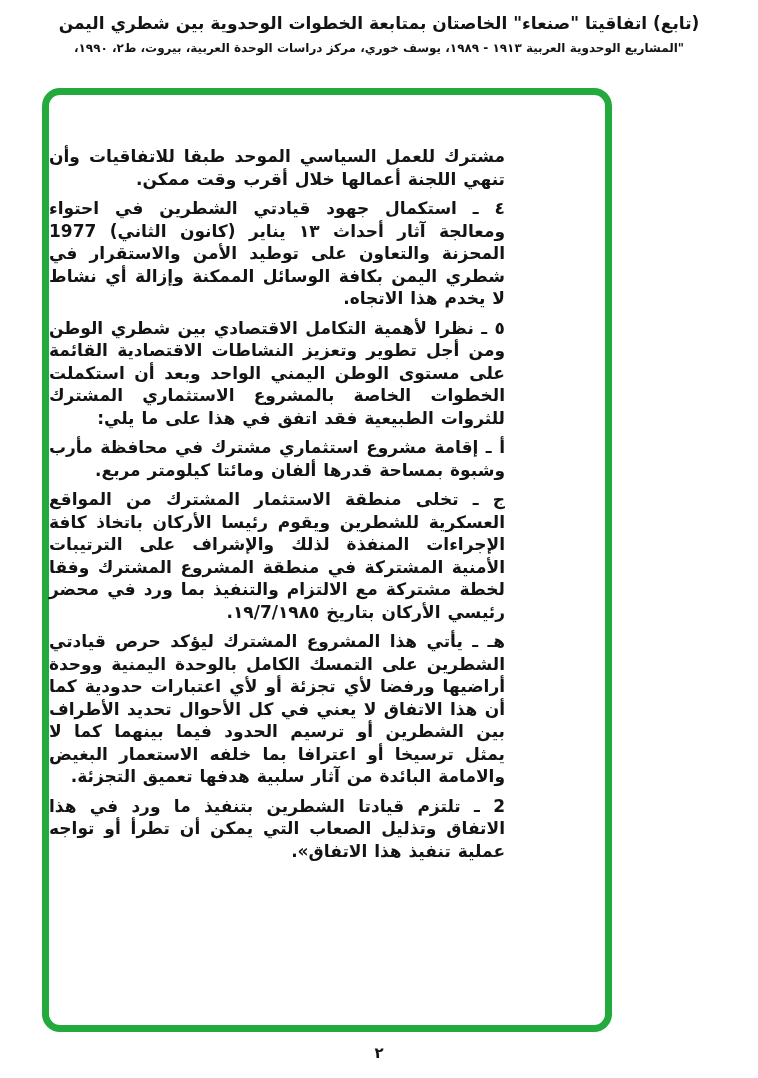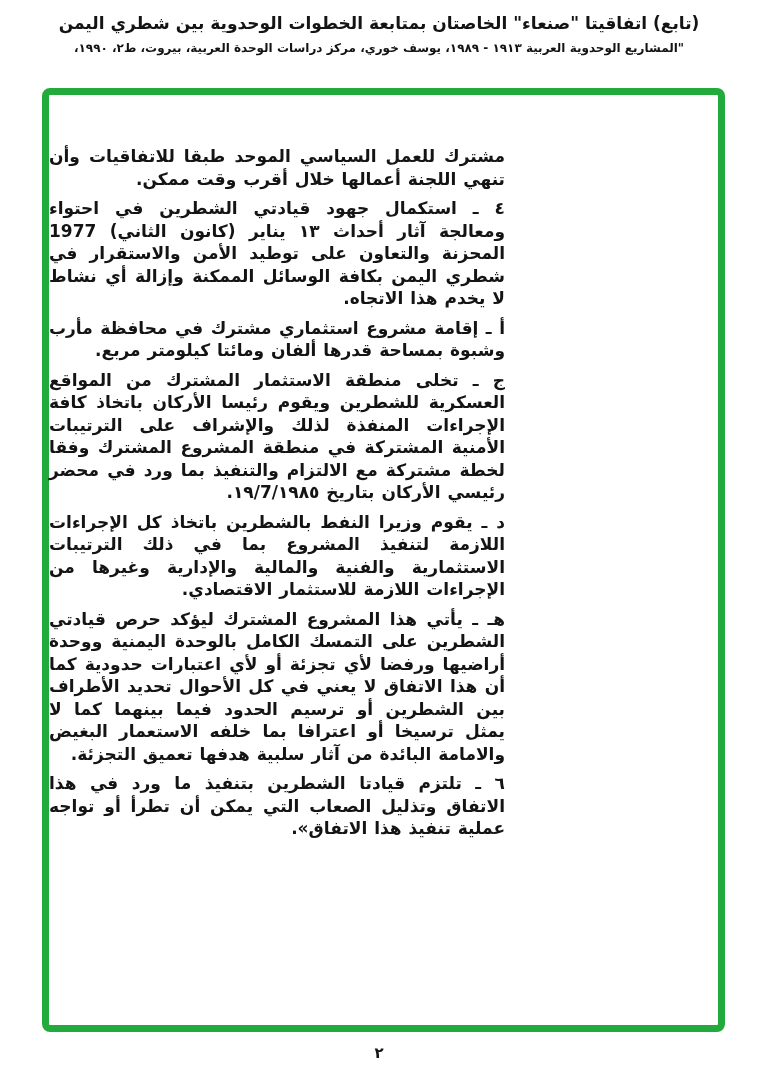--- a/index.html
+++ b/index.html
@@ -23,23 +23,23 @@
     letter-spacing:-0.2px;
   }
   .header-line2 {
     font-size:12px;
     font-weight:bold;
     margin-top:8px;
   }
   .doc-frame {
     position:absolute;
     left:42px; top:88px;
-    width:683px; height:944px;
+    width:570px; height:944px;
     border:7px solid #22ab3c;
-    border-radius:8px;
+    border-radius:18px;
     background:#ffffff;
   }
   .doc-content {
     direction:rtl;
     text-align:justify;
     font-weight:bold;
     font-size:17px;
     line-height:22.5px;
     width:456px;
     margin-top:50px;
@@ -64,23 +64,23 @@
 
   <div class="header">
     <div class="header-line1">(تابع) اتفاقيتا "صنعاء" الخاصتان بمتابعة الخطوات الوحدوية بين شطري اليمن</div>
     <div class="header-line2">"المشاريع الوحدوية العربية ١٩١٣ - ١٩٨٩، يوسف خوري، مركز دراسات الوحدة العربية، بيروت، ط٢، ١٩٩٠،</div>
   </div>
 
   <div class="doc-frame">
     <div class="doc-content">
       <p>مشترك للعمل السياسي الموحد طبقا للاتفاقيات وأن تنهي اللجنة أعمالها خلال أقرب وقت ممكن.</p>
       <p>٤ ـ استكمال جهود قيادتي الشطرين في احتواء ومعالجة آثار أحداث ١٣ يناير (كانون الثاني) 1977 المحزنة والتعاون على توطيد الأمن والاستقرار في شطري اليمن بكافة الوسائل الممكنة وإزالة أي نشاط لا يخدم هذا الاتجاه.</p>
+      <p>٥ ـ نظرا لأهمية التكامل الاقتصادي بين شطري الوطن ومن أجل تطوير وتعزيز النشاطات الاقتصادية القائمة على مستوى الوطن اليمني الواحد وبعد أن استكملت الخطوات الخاصة بالمشروع الاستثماري المشترك للثروات الطبيعية فقد اتفق في هذا على ما يلي:</p>
       <p>أ ـ إقامة مشروع استثماري مشترك في محافظة مأرب وشبوة بمساحة قدرها ألفان ومائتا كيلومتر مربع.</p>
       <p>ج ـ تخلى منطقة الاستثمار المشترك من المواقع العسكرية للشطرين ويقوم رئيسا الأركان باتخاذ كافة الإجراءات المنفذة لذلك والإشراف على الترتيبات الأمنية المشتركة في منطقة المشروع المشترك وفقا لخطة مشتركة مع الالتزام والتنفيذ بما ورد في محضر رئيسي الأركان بتاريخ ١٩/7/١٩٨٥.</p>
-      <p>د ـ يقوم وزيرا النفط بالشطرين باتخاذ كل الإجراءات اللازمة لتنفيذ المشروع بما في ذلك الترتيبات الاستثمارية والفنية والمالية والإدارية وغيرها من الإجراءات اللازمة للاستثمار الاقتصادي.</p>
       <p>هـ ـ يأتي هذا المشروع المشترك ليؤكد حرص قيادتي الشطرين على التمسك الكامل بالوحدة اليمنية ووحدة أراضيها ورفضا لأي تجزئة أو لأي اعتبارات حدودية كما أن هذا الاتفاق لا يعني في كل الأحوال تحديد الأطراف بين الشطرين أو ترسيم الحدود فيما بينهما كما لا يمثل ترسيخا أو اعترافا بما خلفه الاستعمار البغيض والامامة البائدة من آثار سلبية هدفها تعميق التجزئة.</p>
-      <p>٦ ـ تلتزم قيادتا الشطرين بتنفيذ ما ورد في هذا الاتفاق وتذليل الصعاب التي يمكن أن تطرأ أو تواجه عملية تنفيذ هذا الاتفاق».</p>
+      <p>2 ـ تلتزم قيادتا الشطرين بتنفيذ ما ورد في هذا الاتفاق وتذليل الصعاب التي يمكن أن تطرأ أو تواجه عملية تنفيذ هذا الاتفاق».</p>
     </div>
   </div>
 
   <div class="page-number">٢</div>
 
 </div>
 
 </body></html>

